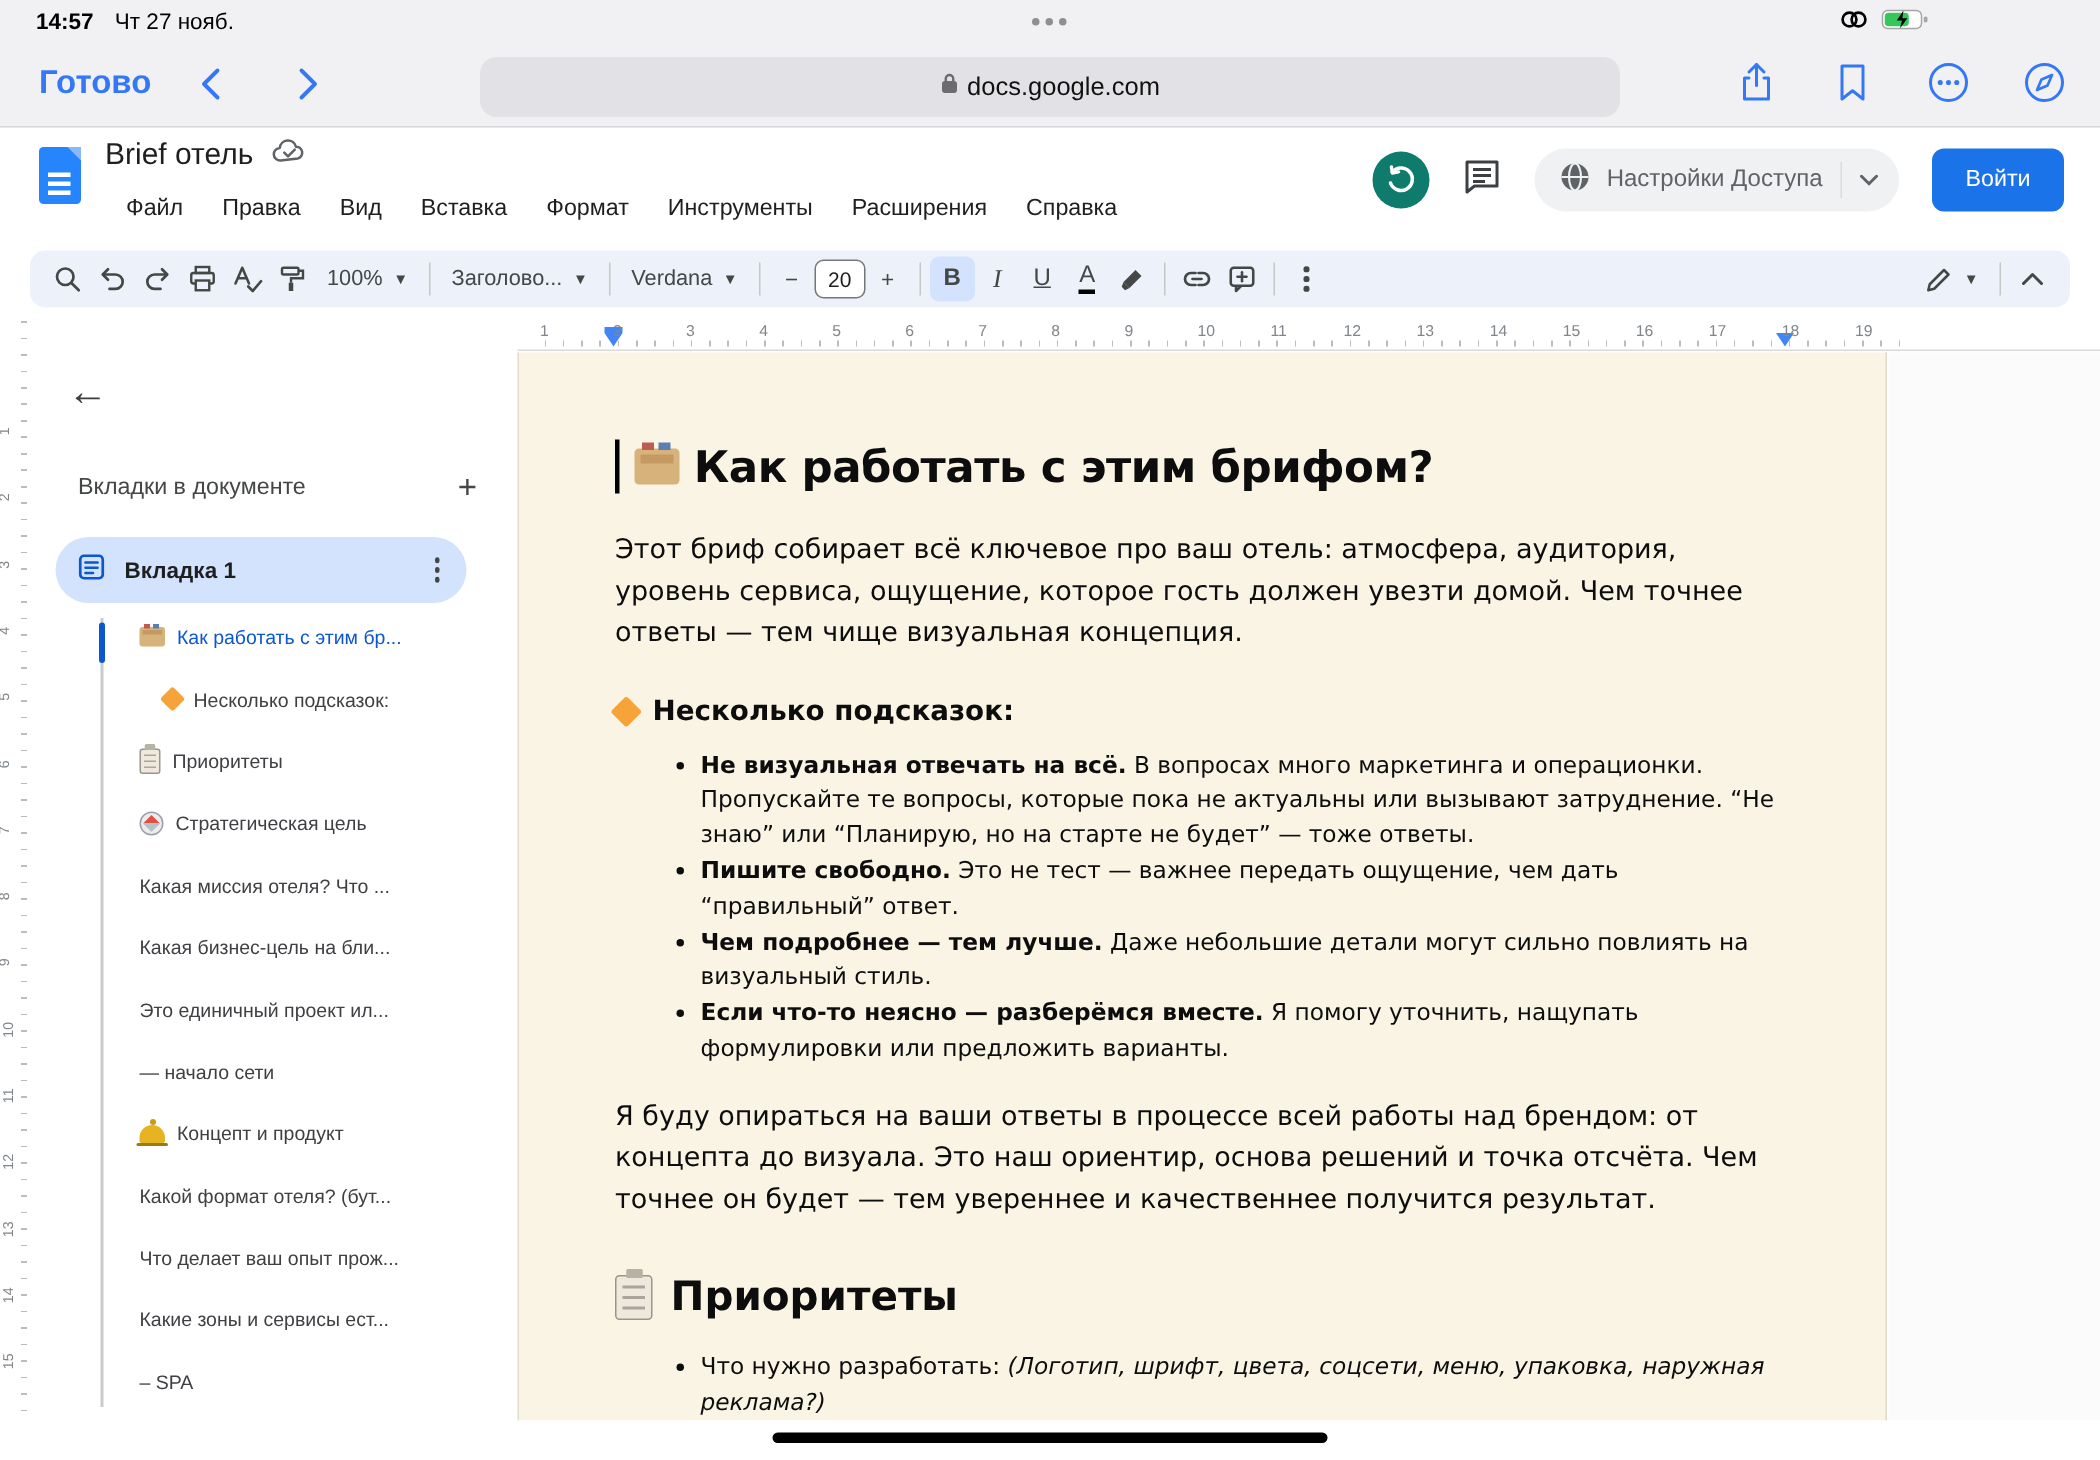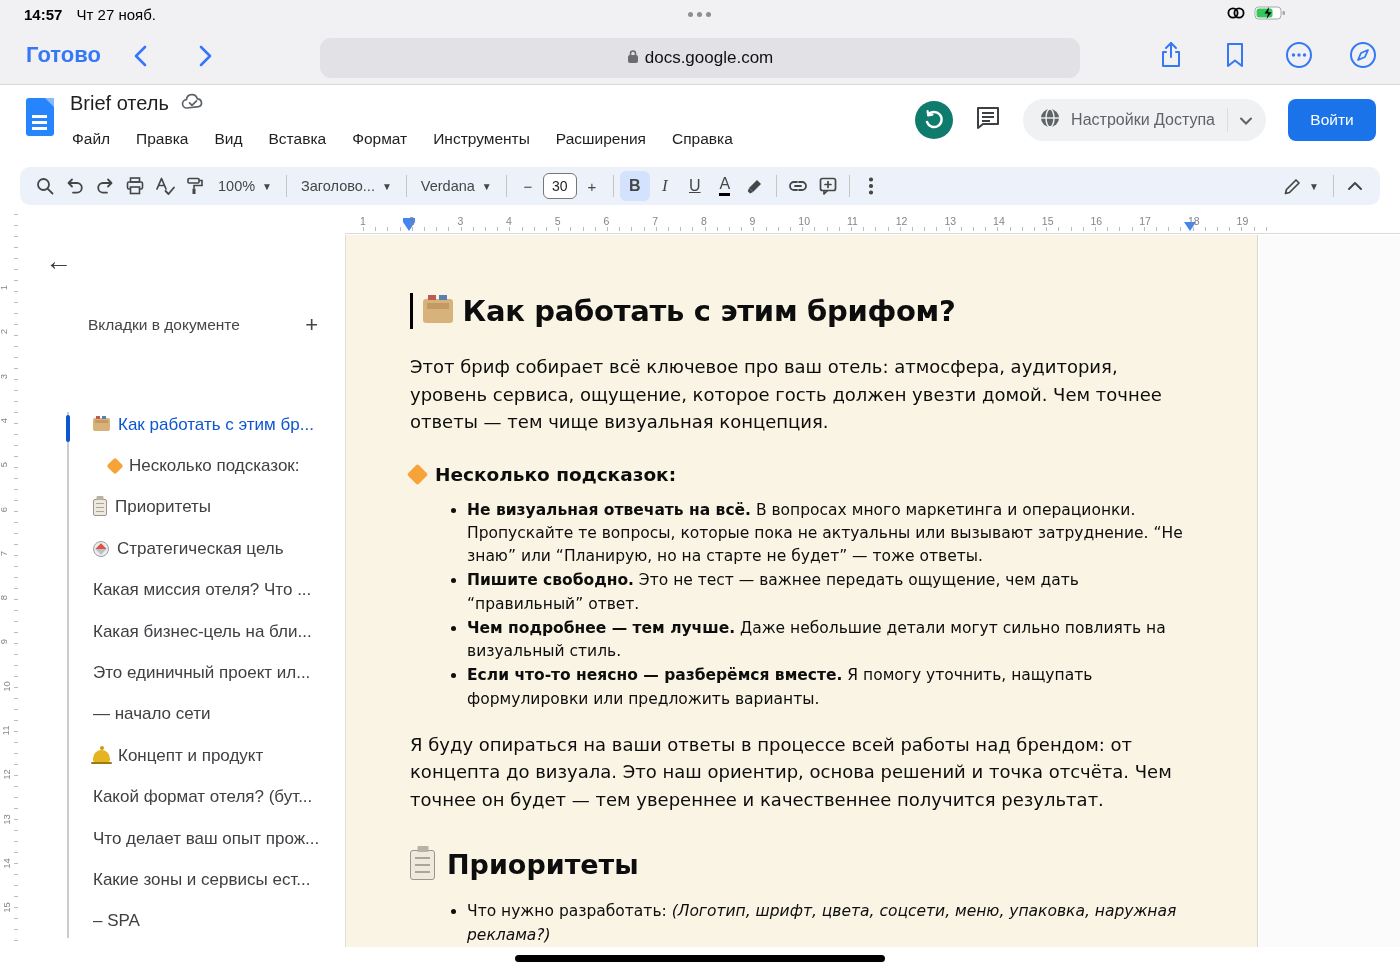--- a/index.html
+++ b/index.html
@@ -25,21 +25,21 @@
   .browser-actions { position:absolute; right:22px; top:8px; display:flex; align-items:center; gap:34px; }
   .b-icon { width:30px; height:30px; display:flex; align-items:center; justify-content:center; cursor:pointer; }
 
   
   .docs-header { position:absolute; left:0; top:86px; width:1400px; height:80px; background:#fff; }
   .docs-logo { position:absolute; left:26px; top:12px; width:28px; height:38px; background:#2684fc; border-radius:3px; }
   .docs-logo::before { content:""; position:absolute; right:0; top:0; border-style:solid; border-width:0 9px 9px 0; border-color:transparent #8ab8f9 transparent transparent; }
   .docs-logo::after { content:""; position:absolute; left:6px; top:17px; width:15px; height:3px; background:#fff; box-shadow:0 6px 0 #fff, 0 12px 0 #fff; }
   .doc-title-row { position:absolute; left:70px; top:6px; display:flex; align-items:center; gap:12px; }
   .doc-title { font-size:20px; color:#1f1f1f; }
-  .menu-row { position:absolute; left:72px; top:44px; display:flex; gap:26px; }
+  .menu-row { position:absolute; left:84px; top:44px; display:flex; gap:26px; }
   .menu-item { font-size:15.5px; color:#1f1f1f; cursor:pointer; }
   .header-right { position:absolute; right:24px; top:13px; display:flex; align-items:center; gap:22px; }
   .hist-circle { width:38px; height:38px; border-radius:50%; background:#0f7b6c; display:flex; align-items:center; justify-content:center; cursor:pointer; }
   .share-pill { height:42px; background:#f0f1f2; border-radius:21px; display:flex; align-items:center; padding:0 14px 0 16px; gap:10px; cursor:pointer; }
   .share-pill-label { font-size:16px; color:#5f6368; }
   .share-pill-div { width:1px; height:24px; background:#dadce0; margin:0 2px; }
   .signin-btn { width:88px; height:42px; background:#1a73e8; color:#fff; font-size:15.5px; border:none; border-radius:8px; cursor:pointer; font-family:inherit; }
 
   
   .toolbar-band { position:absolute; left:0; top:166px; width:1400px; height:42px; background:#fff; }
@@ -63,30 +63,30 @@
   
   .v-ruler { position:absolute; left:0; top:0; width:20px; height:739px;
     background-image:repeating-linear-gradient(to bottom, #b9bcc0 0 1px, transparent 1px 11px);
     background-size:4px 100%; background-position:right 2px top 6px; background-repeat:no-repeat; }
   .vnum { position:absolute; left:1px; font-size:9.5px; color:#80868b; transform:rotate(-90deg); }
 
   
   .sidebar { position:absolute; left:20px; top:0; width:325px; height:739px; background:#fff; }
   .back-arrow { position:absolute; left:25px; top:38px; font-size:27px; color:#3c4043; cursor:pointer; }
   .tabs-title-row { position:absolute; left:32px; top:106px; width:266px; display:flex; justify-content:space-between; align-items:center; }
-  .tabs-title { font-size:15.5px; color:#444746;margin-left:36px; }
+  .tabs-title { font-size:15.5px; color:#444746; }
   .add-tab { font-size:22px; color:#444746; cursor:pointer; line-height:1; }
   .tab-pill { position:absolute; left:17px; top:150px; width:274px; height:44px; background:#d3e3fd; border-radius:22px; display:flex; align-items:center; padding:0 18px 0 14px; gap:12px; cursor:pointer; }
   .tab-pill-label { flex:1; font-size:15px; font-weight:bold; color:#1f1f1f; }
   .outline { position:absolute; left:0; top:196px; width:325px; }
   .tree-line { position:absolute; left:47px; top:8px; bottom:4px; width:2px; background:#c9cbce; }
   .active-bar { position:absolute; left:46px; top:11px; width:3.5px; height:27px; background:#0b57d0; border-radius:2px; }
   .o-item { position:relative; height:41.4px; display:flex; align-items:center; gap:8px; padding-left:73px; cursor:pointer; }
   .o-item.sub { padding-left:89px; }
-  .o-label { font-size:17px; color:#3f4043; white-space:nowrap; }
+  .o-label { font-size:13px; color:#3f4043; white-space:nowrap; }
   .o-item.active .o-label { color:#0b57d0; }
 
   
   .h-ruler { position:absolute; left:345px; top:5px; width:1055px; height:21px; border-bottom:1px solid #d9d9d9;
     background-image:repeating-linear-gradient(to right, #b9bcc0 0 1px, transparent 1px 12.2px);
     background-size:913px 4px; background-position:left 18px bottom 2px; background-repeat:no-repeat; }
   .hnum { position:absolute; top:2px; font-size:10.5px; color:#80868b; }
   .marker { position:absolute; top:9px; width:0; height:0; border-left:6px solid transparent; border-right:6px solid transparent; border-top:9px solid #4285f4; cursor:pointer; }
   .marker.first-line::before { content:""; position:absolute; left:-6px; top:-13px; width:12px; height:3.5px; background:#4285f4; }
 
@@ -315,21 +315,21 @@
         <span>Заголово...</span>
           <span class="caret">▼</span>
       </span>
       <span class="tb-div"></span>
       <span class="tb-select">
         <span>Verdana</span>
           <span class="caret">▼</span>
       </span>
       <span class="tb-div"></span>
       <span class="tbi">−</span>
-      <span class="fs-box">30</span>
+      <span class="fs-box">20</span>
       <span class="tbi">+</span>
       <span class="tb-div"></span>
       <span class="tbi active tb-bold">B</span>
       <span class="tbi tb-italic">I</span>
       <span class="tbi tb-under">U</span>
       <span class="tbi">
           <span class="tb-color">A</span>
         </span>
       <span class="tbi">
         <svg width="20" height="20" viewBox="0 0 20 20">
@@ -392,20 +392,32 @@
         <span class="vnum" style="top: 649.9px;">14</span>
         <span class="vnum" style="top: 694.2px;">15</span>
       </div>
 
     <aside class="sidebar">
       <span class="back-arrow">←</span>
       <div class="tabs-title-row">
         <span class="tabs-title">Вкладки в документе</span>
         <span class="add-tab">+</span>
       </div>
+      <div class="tab-pill">
+        <span>
+          <svg width="20" height="20" viewBox="0 0 20 20">
+              <rect x="2.5" y="2.5" width="15" height="15" rx="2.5" fill="none" stroke="#0b57d0" stroke-width="1.8"></rect>
+              <line x1="6" y1="7" x2="14" y2="7" stroke="#0b57d0" stroke-width="1.8" stroke-linecap="round"></line>
+              <line x1="6" y1="10.5" x2="14" y2="10.5" stroke="#0b57d0" stroke-width="1.8" stroke-linecap="round"></line>
+              <line x1="6" y1="14" x2="11" y2="14" stroke="#0b57d0" stroke-width="1.8" stroke-linecap="round"></line>
+            </svg>
+        </span>
+        <span class="tab-pill-label">Вкладка 1</span>
+        <span class="vdots"></span>
+      </div>
 
       <div class="outline">
         <div class="tree-line"></div>
         <div class="active-bar"></div>
         <div class="o-item active">
           <span class="ic-cardbox"></span>
           <span class="o-label">Как работать с этим бр...</span>
         </div>
         <div class="o-item sub">
           <span class="ic-diamond"></span>

